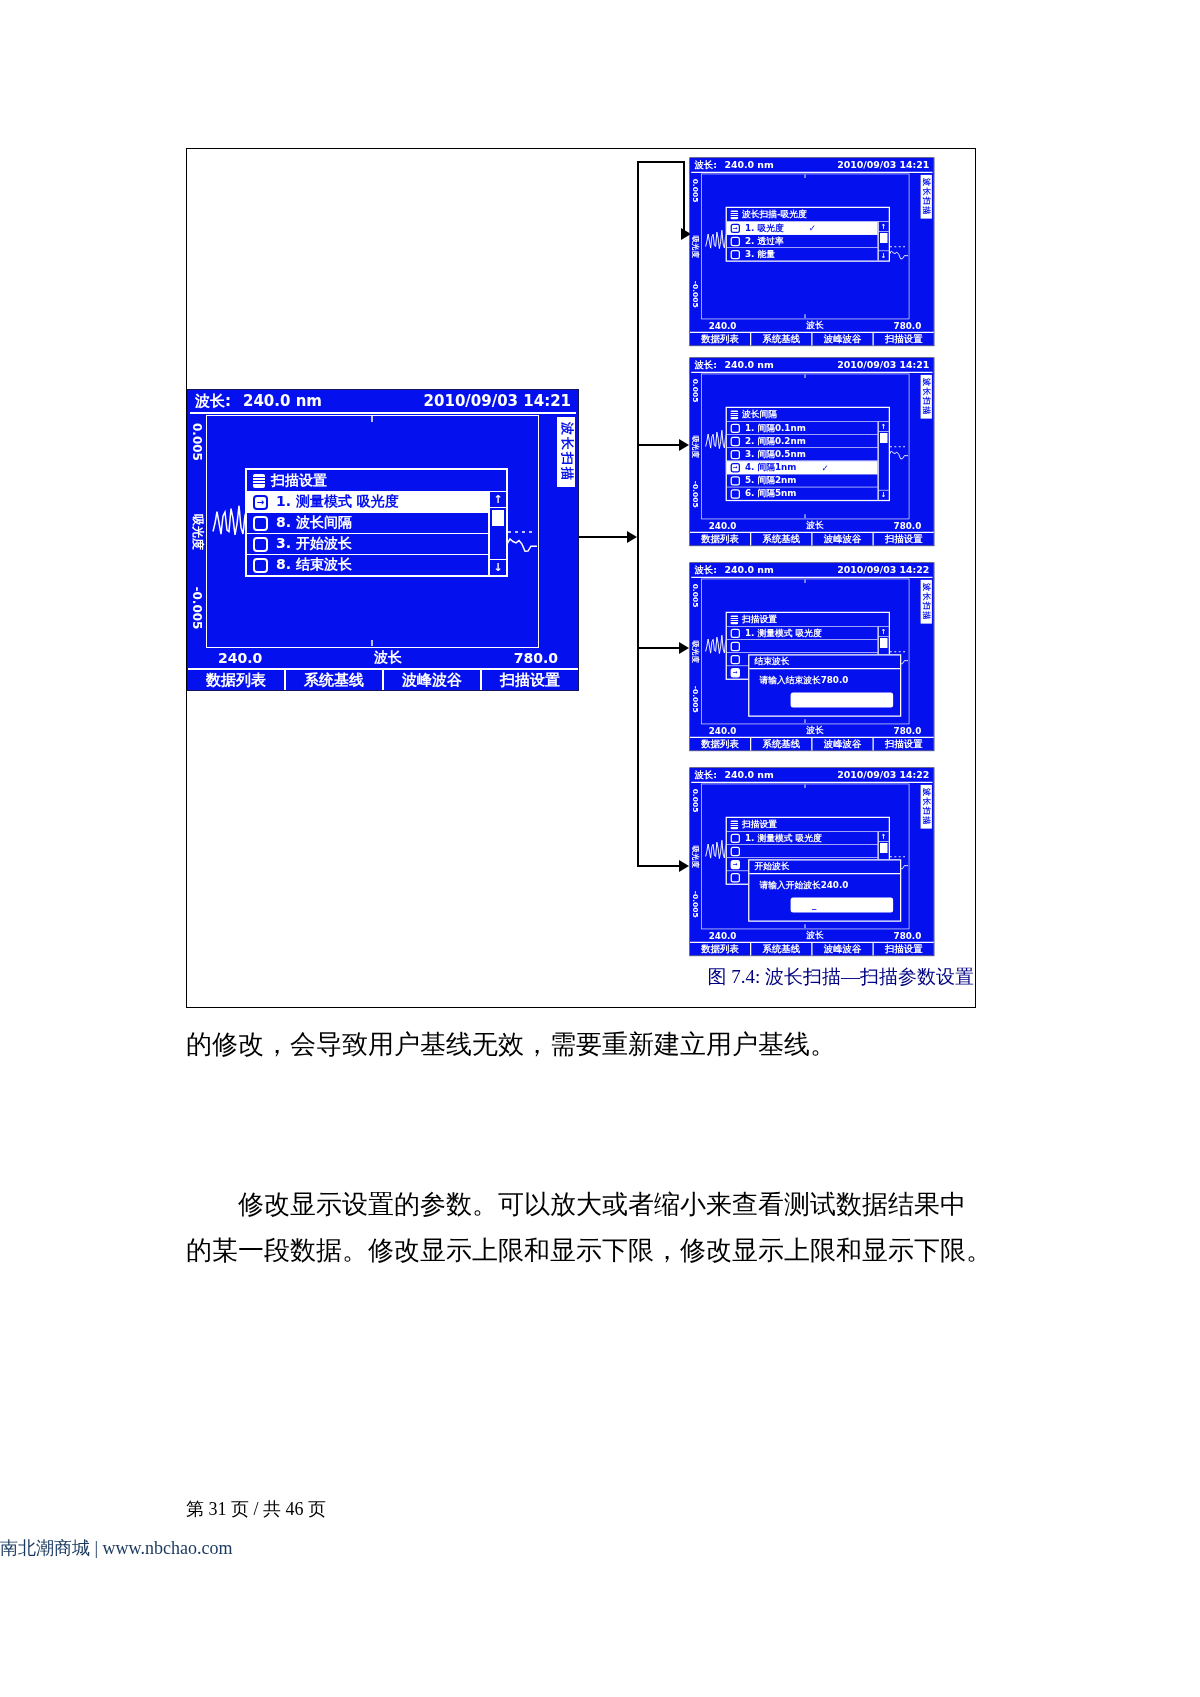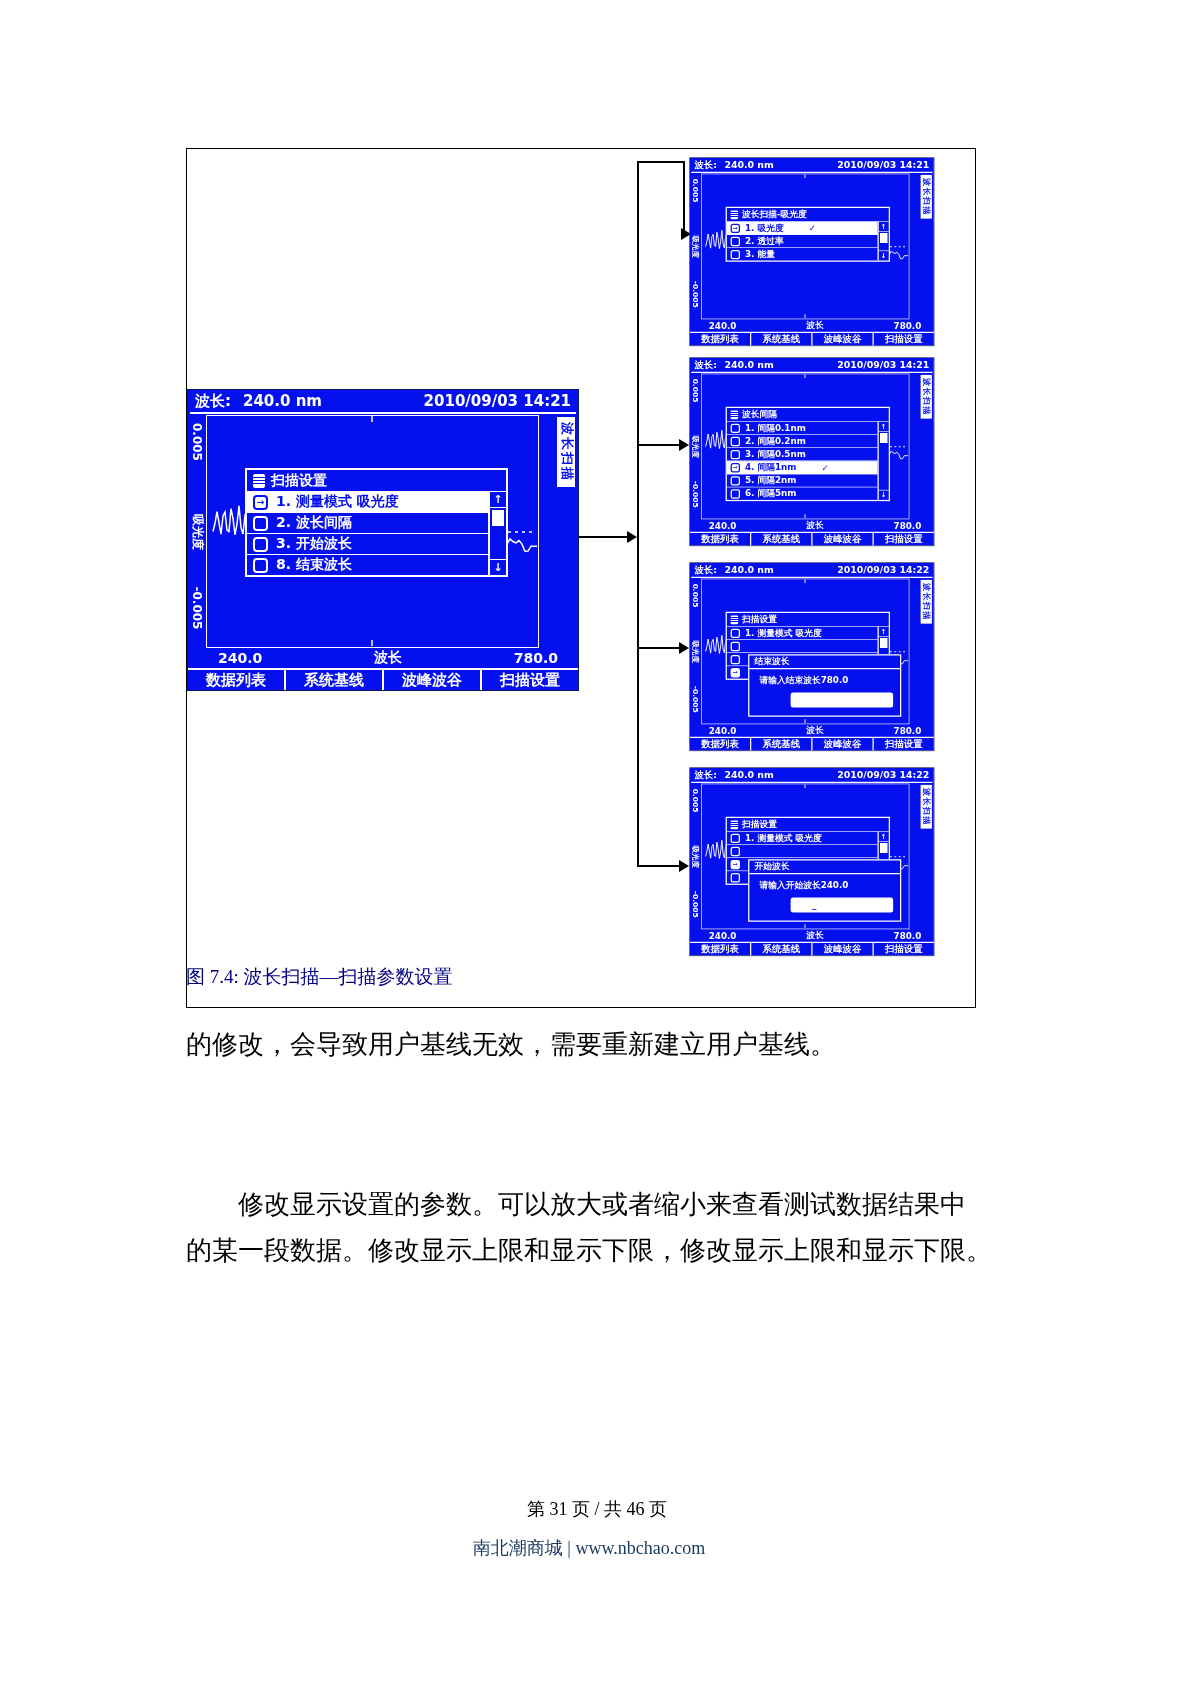--- a/index.html
+++ b/index.html
@@ -1,19 +1,19 @@
 <!DOCTYPE html>
 <html><head>
 <meta charset="utf-8">
 <style>
   html,body{margin:0;padding:0;background:#fff}
   .page{position:relative;width:1200px;height:1697px;background:#ffffff;overflow:hidden;
         font-family:"Liberation Sans",sans-serif}
   .figure-box{position:absolute;left:186px;top:148px;width:788px;height:858px;border:1px solid #000;background:#fff}
-  .caption{position:absolute;left:186px;top:964px;width:788px;text-align:left;
+  .caption{position:absolute;left:186px;top:964px;width:788px;text-align:right;
            font-family:"Liberation Serif",serif;font-size:19px;color:#000080}
   
   .conn{position:absolute;background:#000}
   .arrowhead{position:absolute;width:0;height:0;border-top:6px solid transparent;
              border-bottom:6px solid transparent;border-left:10px solid #000}
   
   .screen{position:absolute;width:390px;height:300px;background:#0510EE;color:#fff;font-weight:bold;
           outline:1px solid #15155a;transform-origin:0 0;font-family:"DejaVu Sans","Liberation Sans",sans-serif}
   .sw{position:absolute;width:244px;height:188px}
   .sw .screen{left:0;top:0;transform:scale(0.625)}
@@ -55,23 +55,23 @@
           border:2px solid #fff;z-index:3;box-sizing:border-box}
   .sub-t{height:20px;border-bottom:2px solid #fff;display:flex;align-items:center;padding-left:8px}
   .sub-p{margin-top:9px;padding-left:16px;white-space:nowrap}
   .sub-input{width:130px;height:24px;background:#fff;border-radius:4px;margin:10px 0 0 66px;
              color:#0510EE;display:flex;align-items:center;padding-left:34px;font-size:14px}
   
   .bodytext{position:absolute;font-family:"Liberation Serif",serif;color:#000;font-size:26px;
             line-height:46px;white-space:nowrap}
   .heading{font-size:27px}
   .indent{padding-left:52px}
-  .footer-page{position:absolute;top:1497px;left:186px;width:822px;text-align:center;font-size:18px;
+  .footer-page{position:absolute;top:1497px;left:186px;width:822px;text-align:left;font-size:18px;
                color:#000;font-family:"Liberation Serif",serif}
-  .footer-site{position:absolute;top:1536px;left:0;width:1178px;text-align:center;font-size:18px;
+  .footer-site{position:absolute;top:1536px;left:0;width:1178px;text-align:left;font-size:18px;
                color:#17375E;font-family:"Liberation Serif",serif}
 </style>
 </head>
 <body>
 
 <div class="page">
 
   <div class="figure-box"></div>
 
   <div class="conn" style="left:578px;top:536px;width:50px;height:2px"></div>
@@ -124,21 +124,21 @@
             <span>扫描设置</span>
           </div>
           <div class="dlg-body">
             <div class="dlg-rows">
               <div class="dlg-item sel">
                 <span class="cbx">→</span>
                 <span>1. 测量模式 吸光度</span>
               </div>
               <div class="dlg-item">
                 <span class="cbx"></span>
-                <span>2. 波长间隔</span>
+                <span>8. 波长间隔</span>
               </div>
               <div class="dlg-item">
                 <span class="cbx"></span>
                 <span>3. 开始波长</span>
               </div>
               <div class="dlg-item">
                 <span class="cbx"></span>
                 <span>8. 结束波长</span>
               </div>
             </div>

